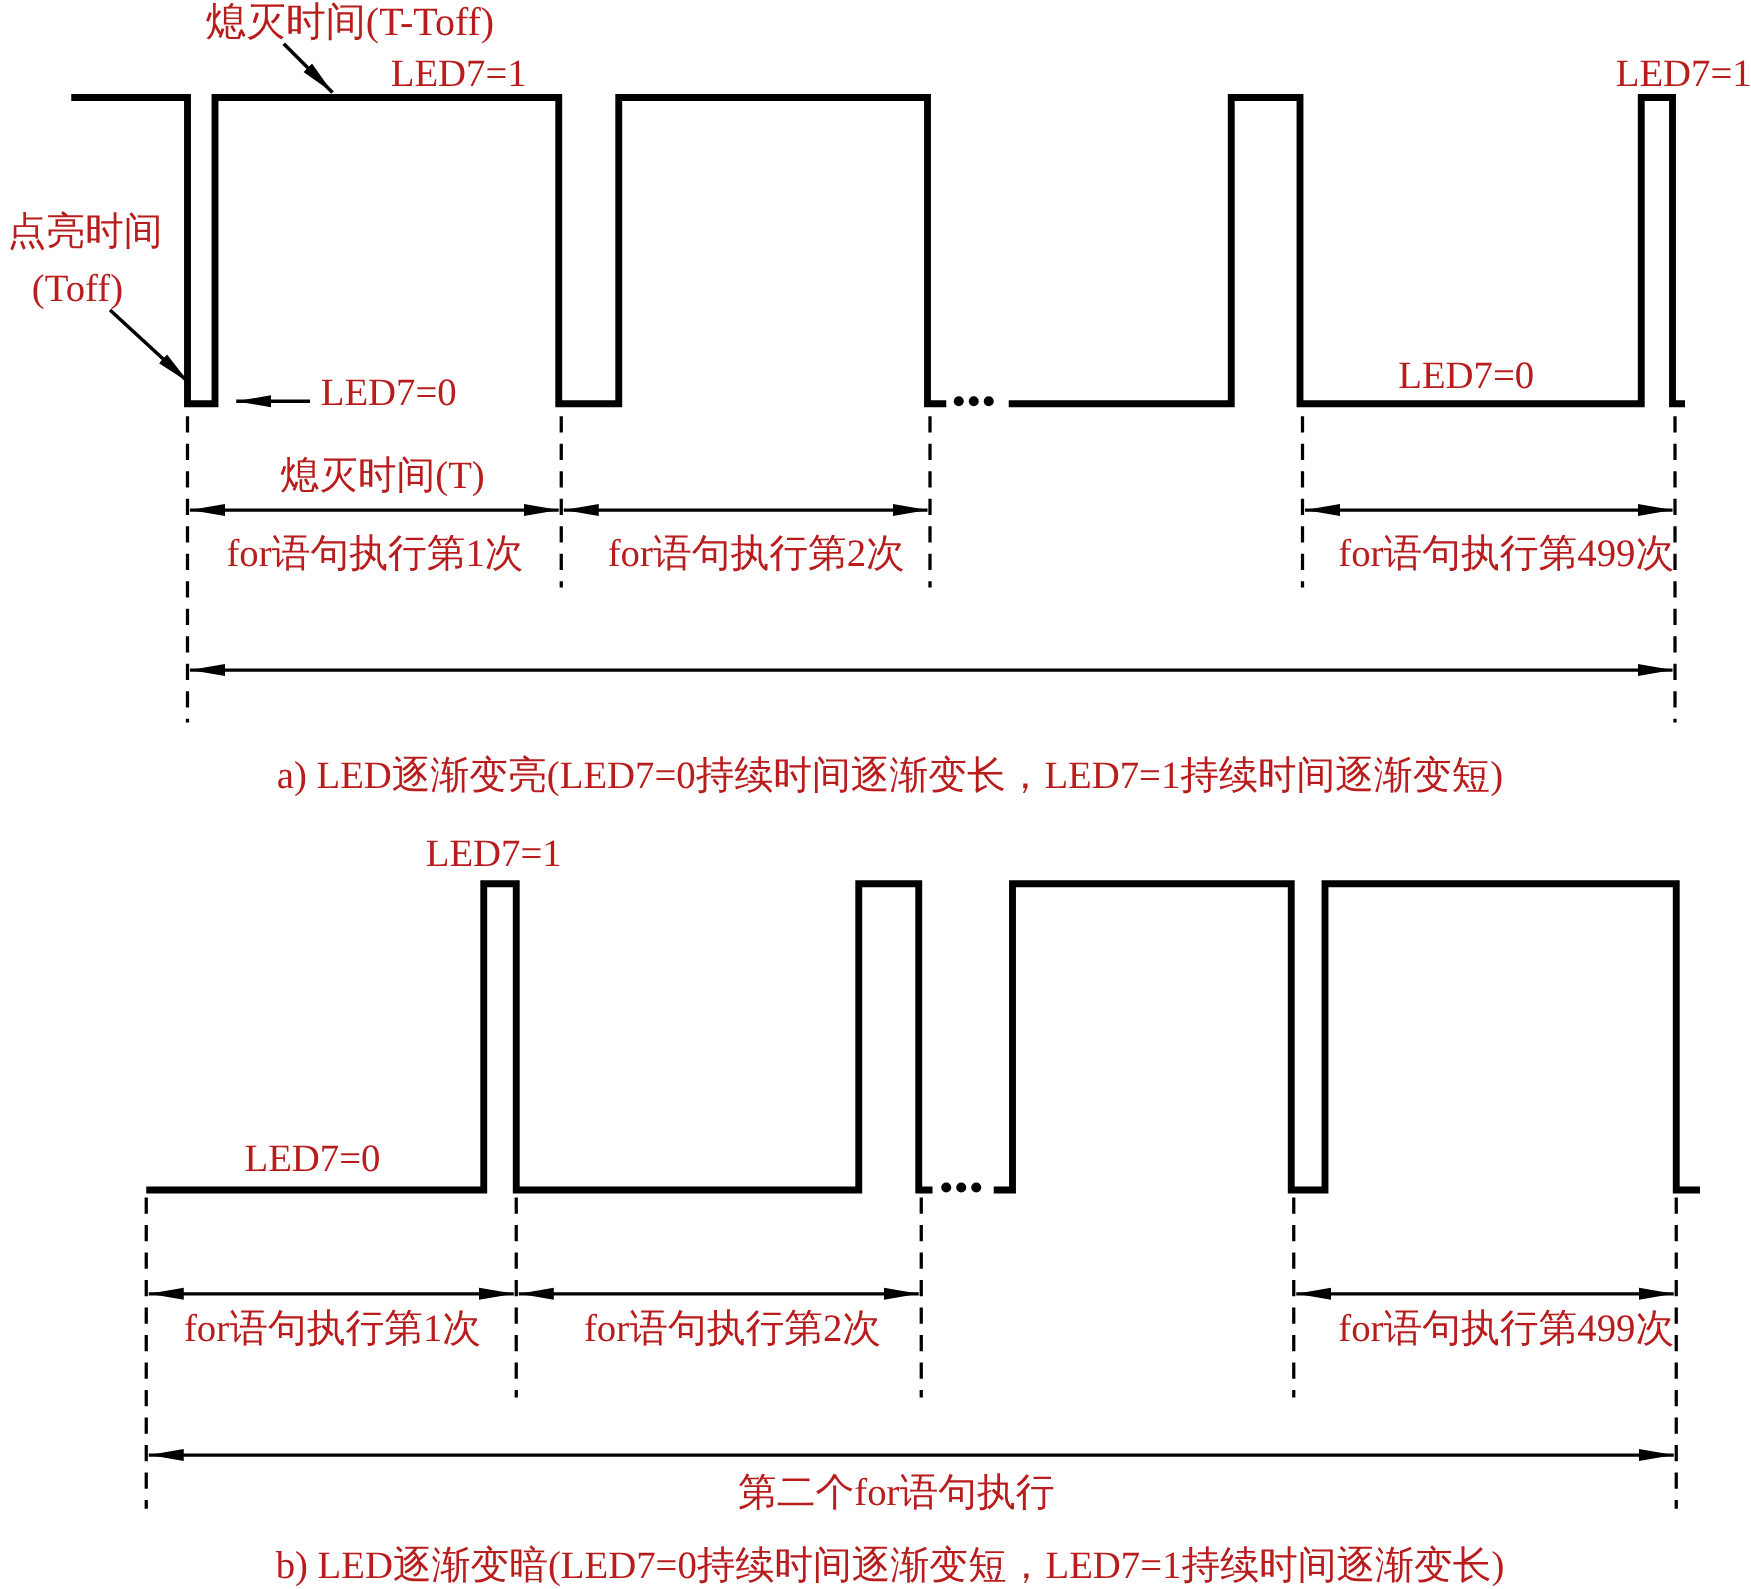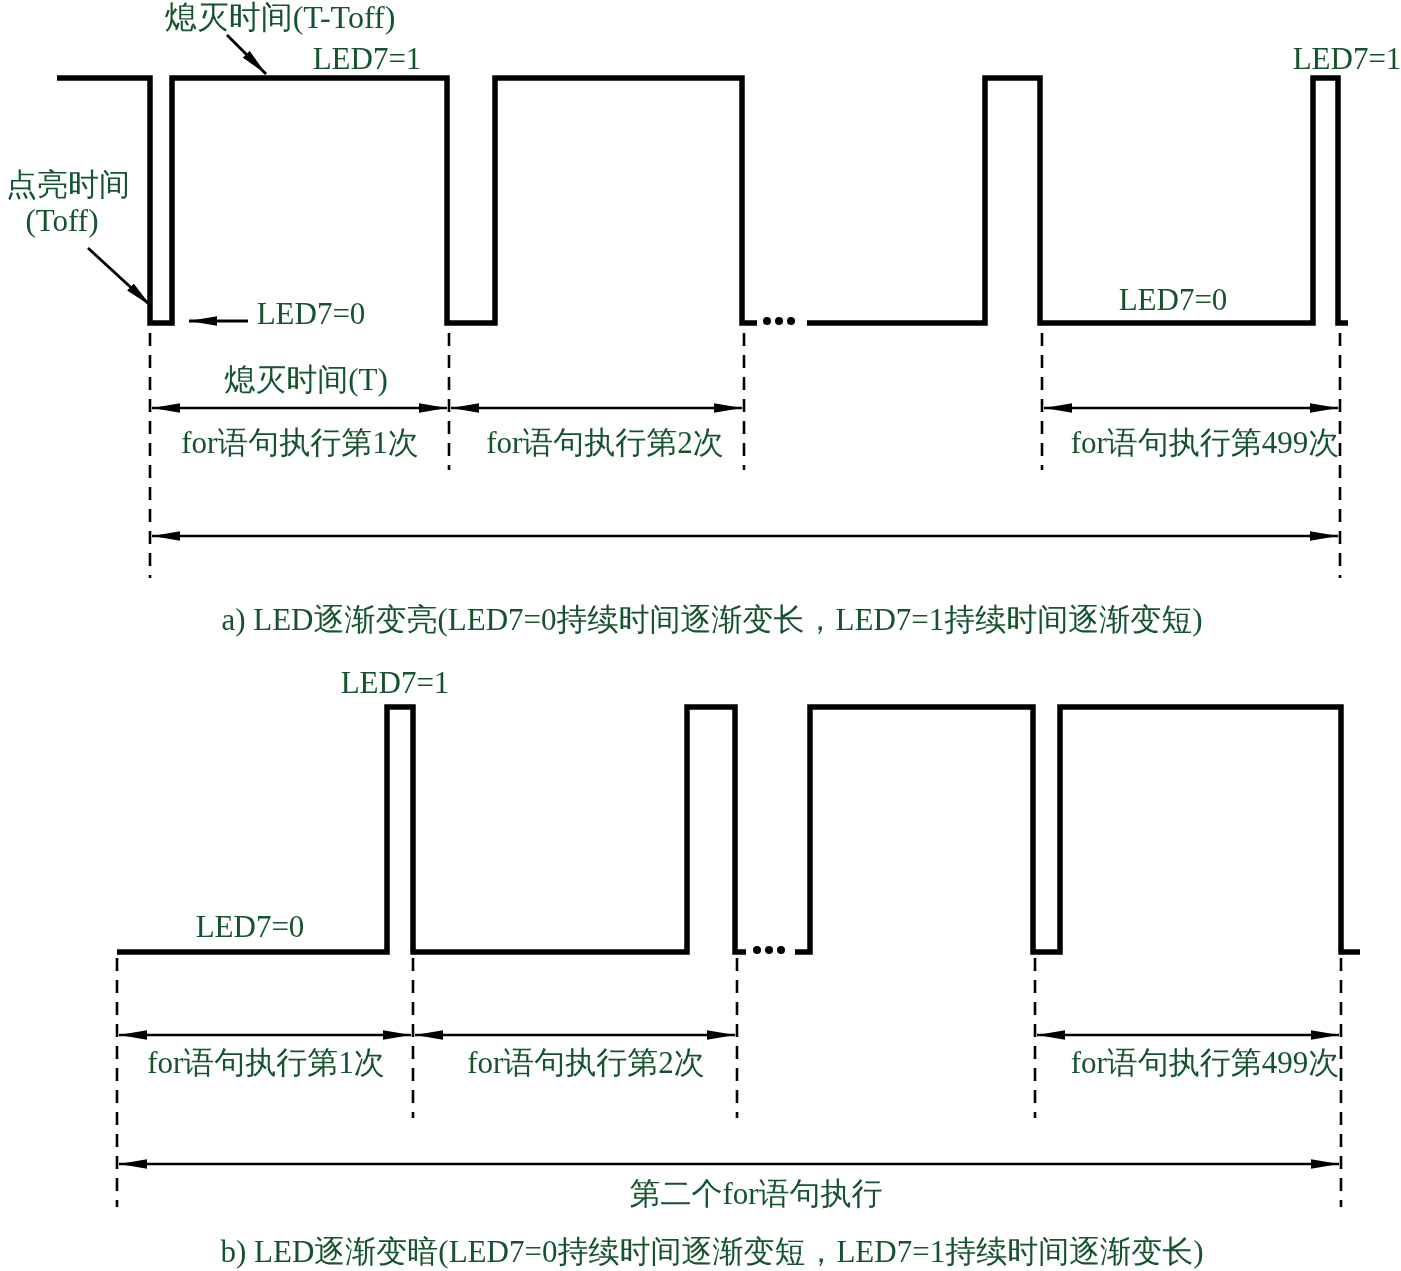--- a/index.html
+++ b/index.html
@@ -11,21 +11,21 @@
     font-family:"Liberation Serif","DejaVu Serif",serif;
     color:#000;
   }
   .stage svg{position:absolute;left:0;top:0;}
   .lbl{
     position:absolute;
     transform:translateX(-50%);
     white-space:nowrap;
     font-size:31px;
     line-height:1.1;
-    color:#14532d;
+    color:#b91c1c;
     text-align:center;
     font-family:Liberation Serif, serif;
   }
   .fs32{font-size:32px;}
   .wave{stroke:#000;stroke-width:5.5;fill:none;}
   .dash{stroke:#000;stroke-width:2.6;stroke-dasharray:13 9;fill:none;}
   .dim{stroke:#000;stroke-width:2.6;fill:none;}
   .ann{stroke:#000;stroke-width:2.8;fill:none;}
   .dot{fill:#000;stroke:none;}
 </style>
@@ -96,21 +96,21 @@
       <line class="dim" x1="1037" y1="1035" x2="1339" y2="1035" marker-start="url(#ah)" marker-end="url(#ah)"></line>
       <line class="dim" x1="119" y1="1164" x2="1339" y2="1164" marker-start="url(#ah)" marker-end="url(#ah)"></line>
     </g>
   </svg>
 
   <div class="lbl fs32" style="left:280px;top:0px;">熄灭时间(T-Toff)</div>
 
   <div class="lbl" style="left:367px;top:42px;">LED7=1</div>
 
   <div class="lbl" style="left:63px;top:168px;padding-left:10px;">点亮时间</div>
-  <div class="lbl" style="left:62px;top:204px;">(Toff)</div>
+  <div class="lbl" style="left:62px;top:214px;">(Toff)</div>
 
   <div class="lbl" style="left:311px;top:297px;">LED7=0</div>
 
   <div class="lbl" style="left:306px;top:363px;">熄灭时间(T)</div>
 
   <div class="lbl" style="left:300px;top:426px;">for语句执行第1次</div>
   <div class="lbl" style="left:605px;top:426px;">for语句执行第2次</div>
   <div class="lbl" style="left:1205px;top:426px;">for语句执行第499次</div>
 
   <div class="lbl" style="left:1173px;top:283px;">LED7=0</div>
@@ -121,17 +121,17 @@
   <div class="lbl" style="left:712px;top:603px;">a) LED逐渐变亮(LED7=0持续时间逐渐变长，LED7=1持续时间逐渐变短)</div>
 
   <div class="lbl" style="left:395px;top:666px;">LED7=1</div>
 
   <div class="lbl" style="left:250px;top:910px;">LED7=0</div>
 
   <div class="lbl" style="left:266px;top:1046px;">for语句执行第1次</div>
   <div class="lbl" style="left:586px;top:1046px;">for语句执行第2次</div>
   <div class="lbl" style="left:1205px;top:1046px;">for语句执行第499次</div>
 
-  <div class="lbl" style="left:756px;top:1177px;">第二个for语句执行</div>
+  <div class="lbl" style="left:717px;top:1177px;">第二个for语句执行</div>
 
   <div class="lbl" style="left:712px;top:1235px;">b) LED逐渐变暗(LED7=0持续时间逐渐变短，LED7=1持续时间逐渐变长)</div>
 
 </div>
 
 </body></html>

